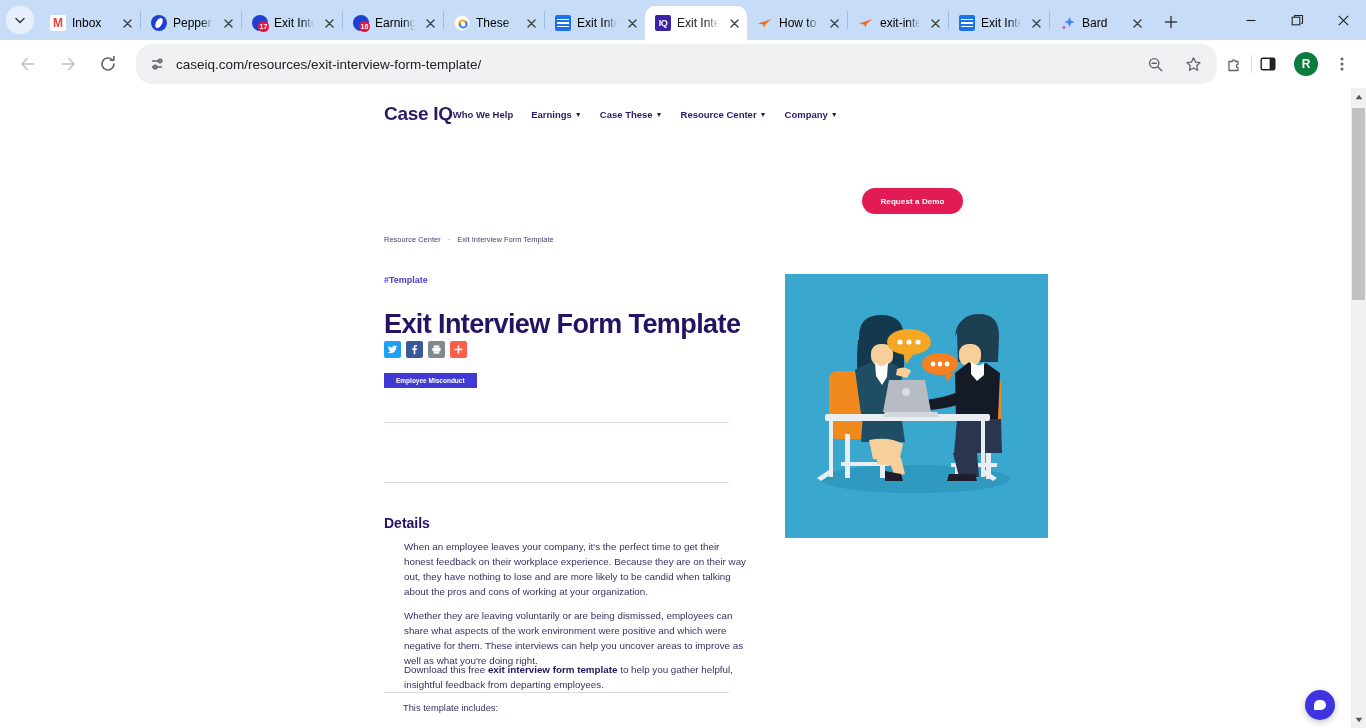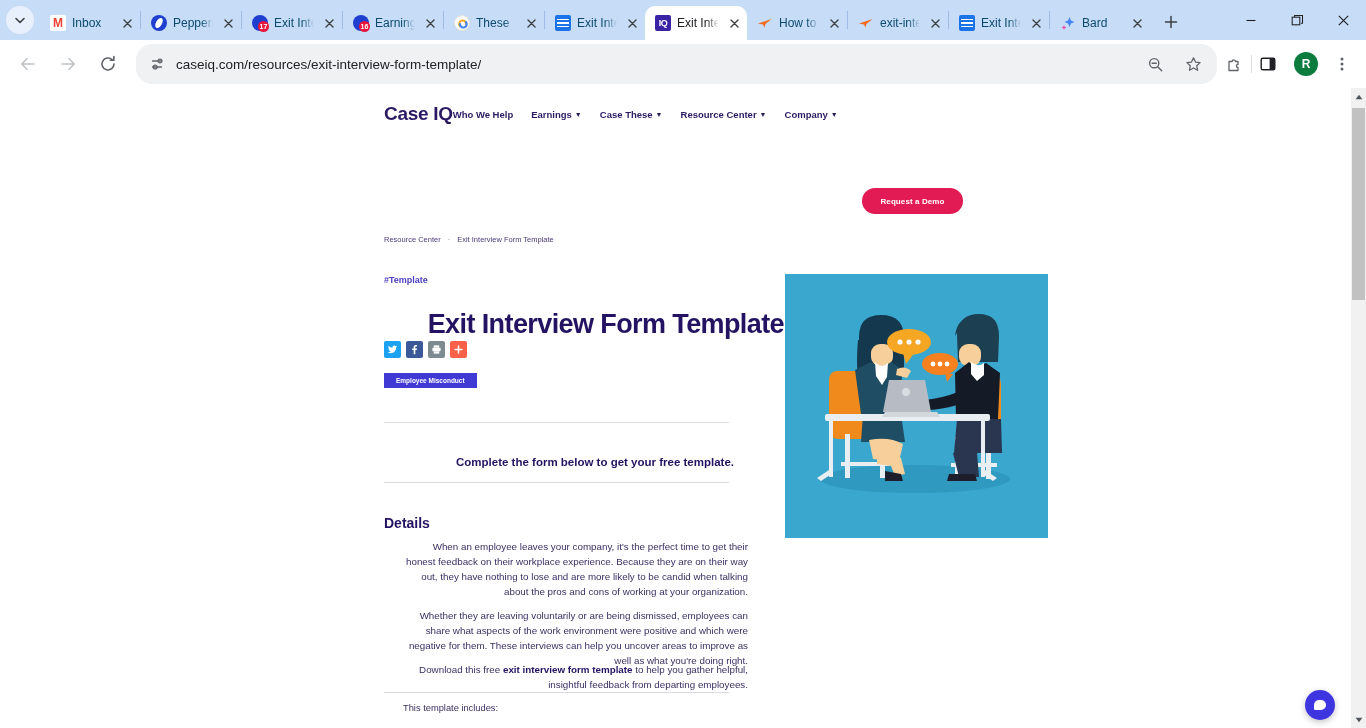--- a/index.html
+++ b/index.html
@@ -28,21 +28,21 @@
   .tabs-wrap { display: flex; align-items: flex-end; height: 40px; flex: 0 0 auto; }
   .tab {
     height: 34px; width: 100px; display:flex; align-items:center;
     border-radius: 10px 10px 0 0; position: relative;
     padding: 0 4px 0 10px; gap: 6px;
   }
   .tab.inactive { background: transparent; }
   .tab.active { background:#ffffff; width: 102px; }
   .tab .favicon { width:16px; height:16px; flex:0 0 16px; position:relative; }
   .tab .t-title {
-    font-size: 12px; color:#0c4a6e; white-space: nowrap; overflow:hidden;
+    font-size: 12px; color:#000000; white-space: nowrap; overflow:hidden;
     flex: 1 1 auto; max-width: 52px;
     -webkit-mask-image: linear-gradient(to right,#000 70%,transparent 100%);
     mask-image: linear-gradient(to right,#000 70%,transparent 100%);
   }
   .tab.active .t-title { color:#202124; }
   .tab .t-close {
     width:18px;height:18px;flex:0 0 18px;display:flex;align-items:center;justify-content:center;
     color:#5f6368; font-size: 13px; line-height:1;
   }
   .tab-sep { width:1px; height:18px; background:#9fbde4; align-self:center; margin:0; }
@@ -69,21 +69,21 @@
     display:flex; align-items:center; padding:0 10px 0 12px; margin:0 6px 0 8px;
   }
   .omni-icon { width:20px;height:20px;display:flex;align-items:center;justify-content:center;color:#5f6368;margin-right:8px; }
   .omni-url { font-size:13.5px; color:#202124; white-space:nowrap; overflow:hidden; }
   .omni-right { display:flex; align-items:center; margin-left:auto; gap:14px; padding-right:2px; }
   .tb-icon { width:24px;height:24px;display:flex;align-items:center;justify-content:center;color:#5f6368; }
   .tb-sep { width:1px;height:18px;background:#dadce0;margin:0 4px; }
   .profile { width:24px;height:24px;border-radius:50%;background:#0b7b3e;color:#fff;font-size:12px;font-weight:bold;display:flex;align-items:center;justify-content:center; }
 
   
-  .viewport { position:relative; width:1366px; height:640px; background:#22c55e; overflow:hidden;text-align:right; }
+  .viewport { position:relative; width:1366px; height:640px; background:#22c55e; overflow:hidden; }
   .page { position:absolute; inset:0 15px 0 0; background:#fff; }
 
   .site-header { position:absolute; left:0; right:0; top:0; height:52px; }
   .site-inner { position:absolute; left:384px; top:0; width:600px; height:52px; display:flex; align-items:center; }
   .logo { font-size:19px; font-weight:700; color:#2b1a63; letter-spacing:-0.3px; }
   .navlinks { display:flex; align-items:center; gap:18px; }
   .navlink { font-size:9.5px; font-weight:700; color:#2b1a63; white-space:nowrap; display:flex; align-items:center; gap:3px; }
   .caret { font-size:7px; color:#2b1a63; }
   .demo-btn {
     position:absolute; left:862px; top:100px; width:101px; height:26px; border-radius:13px;
@@ -429,21 +429,20 @@
           <div class="share-btn" style="background: rgb(248, 96, 74);">
             <svg width="11" height="11" viewBox="0 0 16 16">
               <path d="M8 3v10M3 8h10" stroke="#fff" stroke-width="2.1" stroke-linecap="round"></path>
             </svg>
           </div>
         </div>
 
       <div class="cat-btn">Employee Misconduct</div>
 
       <div class="hr hr1"></div>
-      <div class="lead">Complete the form below to get your free template.</div>
       <div class="hr hr2"></div>
 
       <h2 class="h2">Details</h2>
       <p class="body-copy p1">When an employee leaves your company, it's the perfect time to get their honest feedback on their workplace experience. Because they are on their way out, they have nothing to lose and are more likely to be candid when talking about the pros and cons of working at your organization.</p>
       <p class="body-copy p2">Whether they are leaving voluntarily or are being dismissed, employees can share what aspects of the work environment were positive and which were negative for them. These interviews can help you uncover areas to improve as well as what you're doing right.</p>
       <p class="body-copy p3">
         <span>Download this free </span><b>exit interview form template</b><span> to help you gather helpful, insightful feedback from departing employees.</span>
       </p>
 
       <div class="hr hr3"></div>

